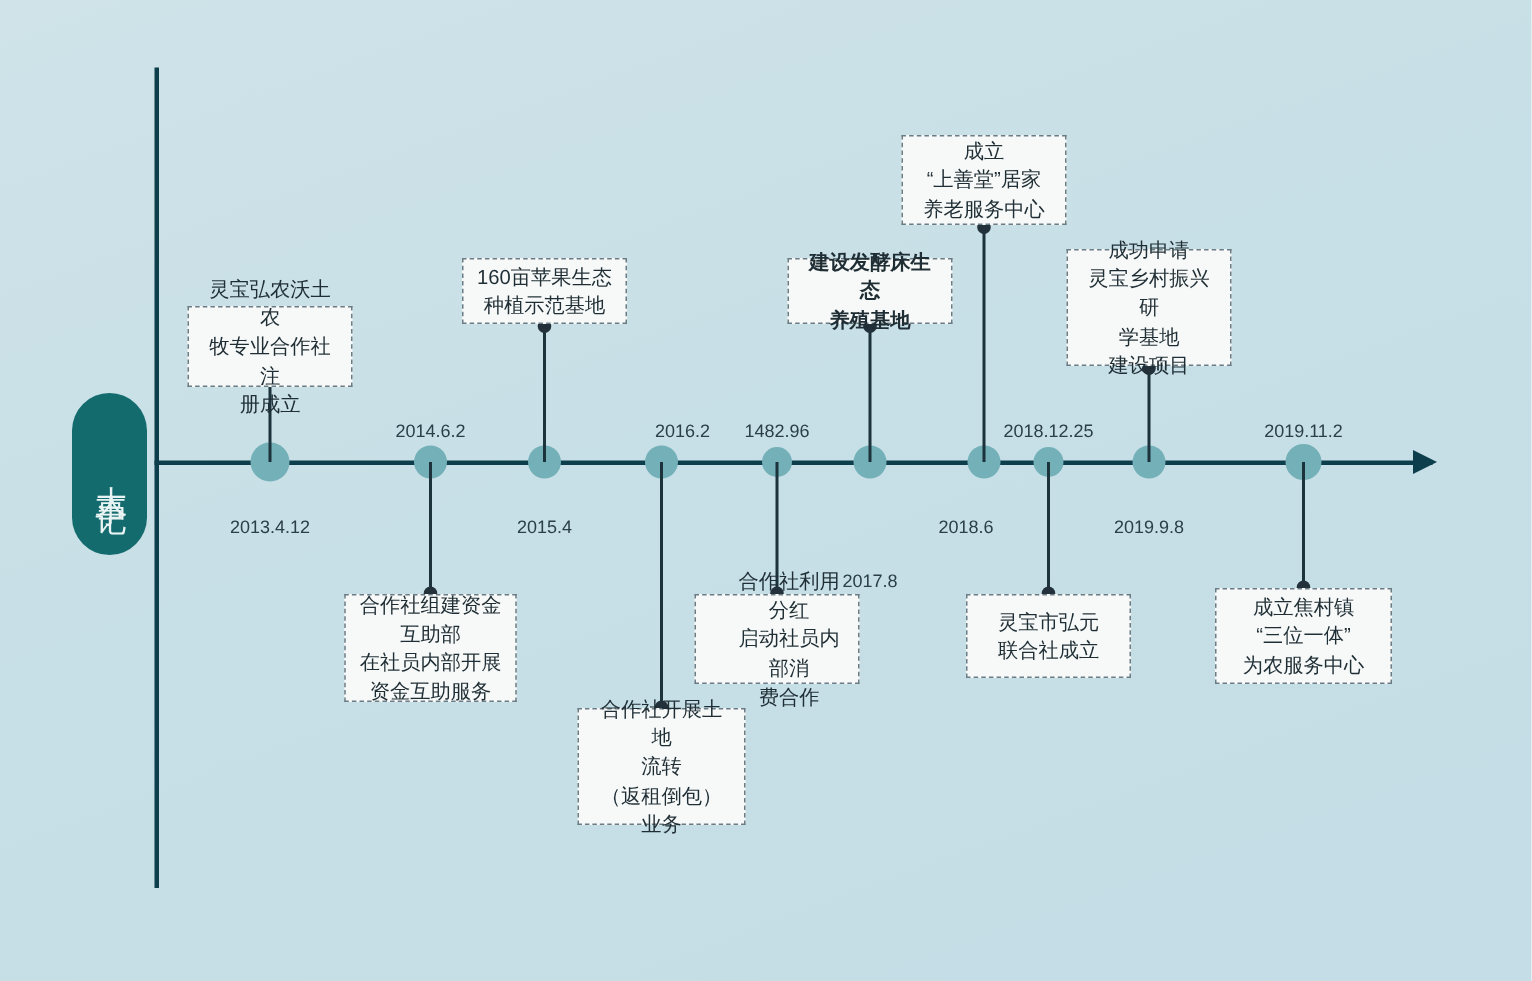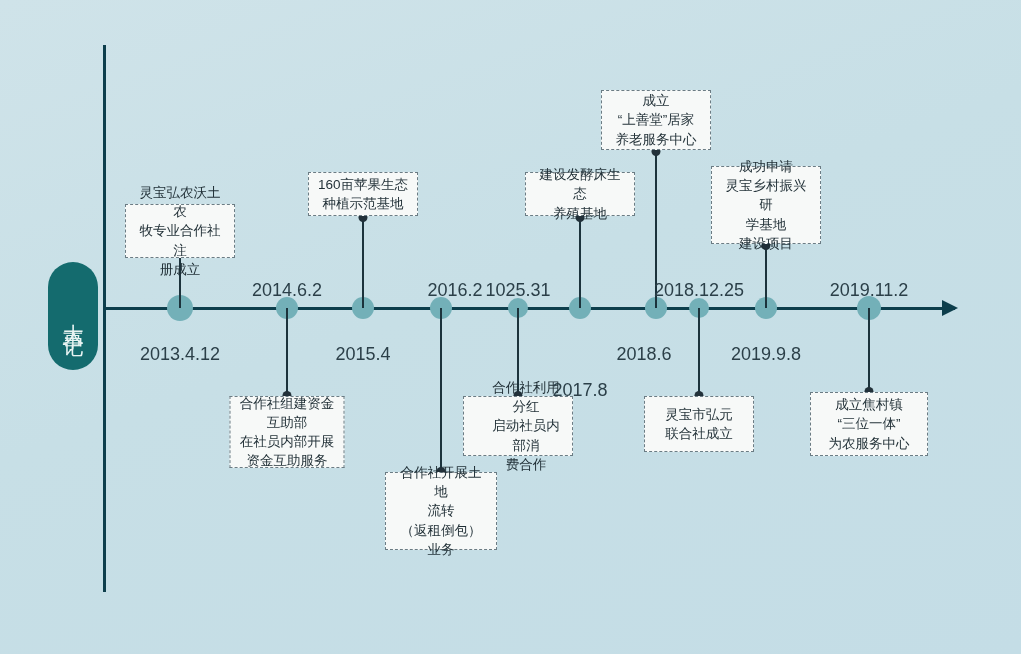--- a/index.html
+++ b/index.html
@@ -40,21 +40,21 @@
 
   
   .node{
     position:absolute;border-radius:50%;
     background:#73b0b8;
   }
 
   
   .date{
     position:absolute;
-    font-size:18px;color:#2b3f48;
+    font-size:12px;color:#2b3f48;
     white-space:nowrap;
     transform:translateX(-50%);
   }
 
   
   .stem{position:absolute;width:1.6px;background:#1c333c;}
   .dot{
     position:absolute;width:9px;height:9px;border-radius:50%;
     background:#22313a;transform:translateX(-50%);
   }
@@ -128,33 +128,33 @@
       <div class="date" style="left: 455px; top: 280px;">2016.2</div>
       <div class="stem" style="left: 440.2px; top: 308px; height: 164px; background: rgb(28, 51, 60);"></div>
       <div class="dot" style="left: 441px; top: 467px;"></div>
       <div class="box" style="left: 441px; top: 472px; width: 112px; height: 78px; border-color: rgb(107, 124, 132);">
         <span class="txt">合作社开展土地
 流转
 （返租倒包）
 业务</span>
       </div>
       <div class="node" style="left: 508px; top: 298px; width: 20px; height: 20px; background: rgb(115, 176, 184);"></div>
-      <div class="date" style="left: 518px; top: 280px;">1025.31</div>
+      <div class="date" style="left: 518px; top: 280px;">1482.96</div>
       <div class="stem" style="left: 517.2px; top: 308px; height: 88px; background: rgb(28, 51, 60);"></div>
       <div class="dot" style="left: 518px; top: 391px;"></div>
       <div class="box" style="left: 518px; top: 396px; width: 110px; height: 60px; border-color: rgb(107, 124, 132); padding-left: 24px;">
         <span class="txt">合作社利用分红
 启动社员内部消
 费合作</span>
       </div>
       <div class="node" style="left: 569px; top: 297px; width: 22px; height: 22px; background: rgb(115, 176, 184);"></div>
       <div class="date" style="left: 580px; top: 344px; margin-top: 36px;">2017.8</div>
       <div class="stem" style="left: 579.2px; top: 217px; height: 91px; background: rgb(28, 51, 60);"></div>
       <div class="dot" style="left: 580px; top: 213px;"></div>
-      <div class="box" style="left: 580px; top: 172px; width: 110px; height: 44px; border-color: rgb(107, 124, 132);">
+      <div class="box" style="left: 580px; top: 172px; width: 110px; height: 44px; border-color: rgb(107, 124, 132); font-weight: bold;">
         <span class="txt">建设发酵床生态
 养殖基地</span>
       </div>
       <div class="node" style="left: 645px; top: 297px; width: 22px; height: 22px; background: rgb(115, 176, 184);"></div>
       <div class="date" style="left: 644px; top: 344px; text-align: right;">2018.6</div>
       <div class="stem" style="left: 655.2px; top: 151px; height: 157px; background: rgb(28, 51, 60);"></div>
       <div class="dot" style="left: 656px; top: 147px;"></div>
       <div class="box" style="left: 656px; top: 90px; width: 110px; height: 60px; border-color: rgb(107, 124, 132);">
         <span class="txt">成立
 “上善堂”居家

